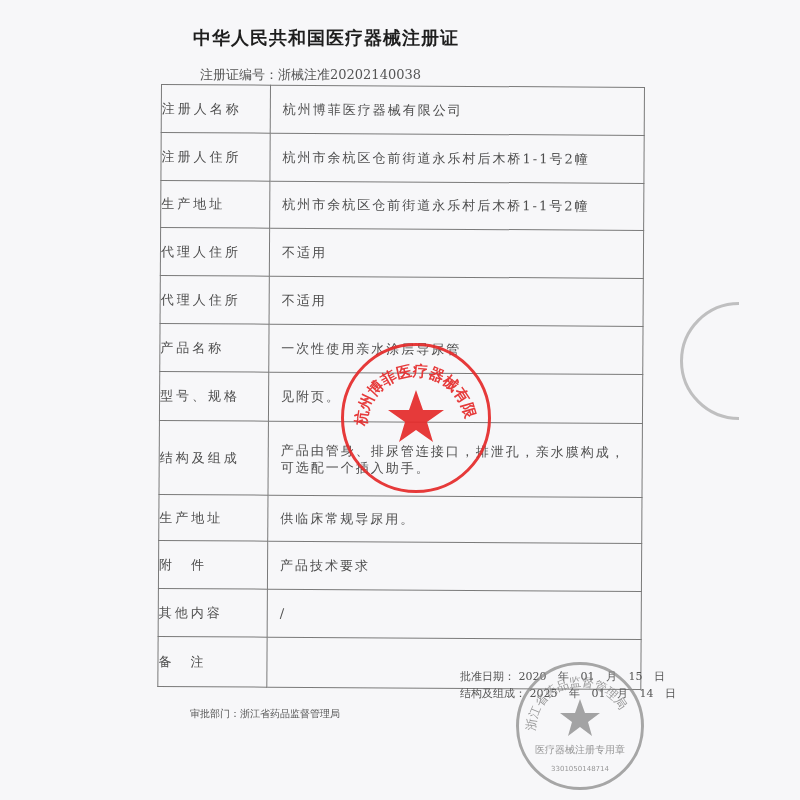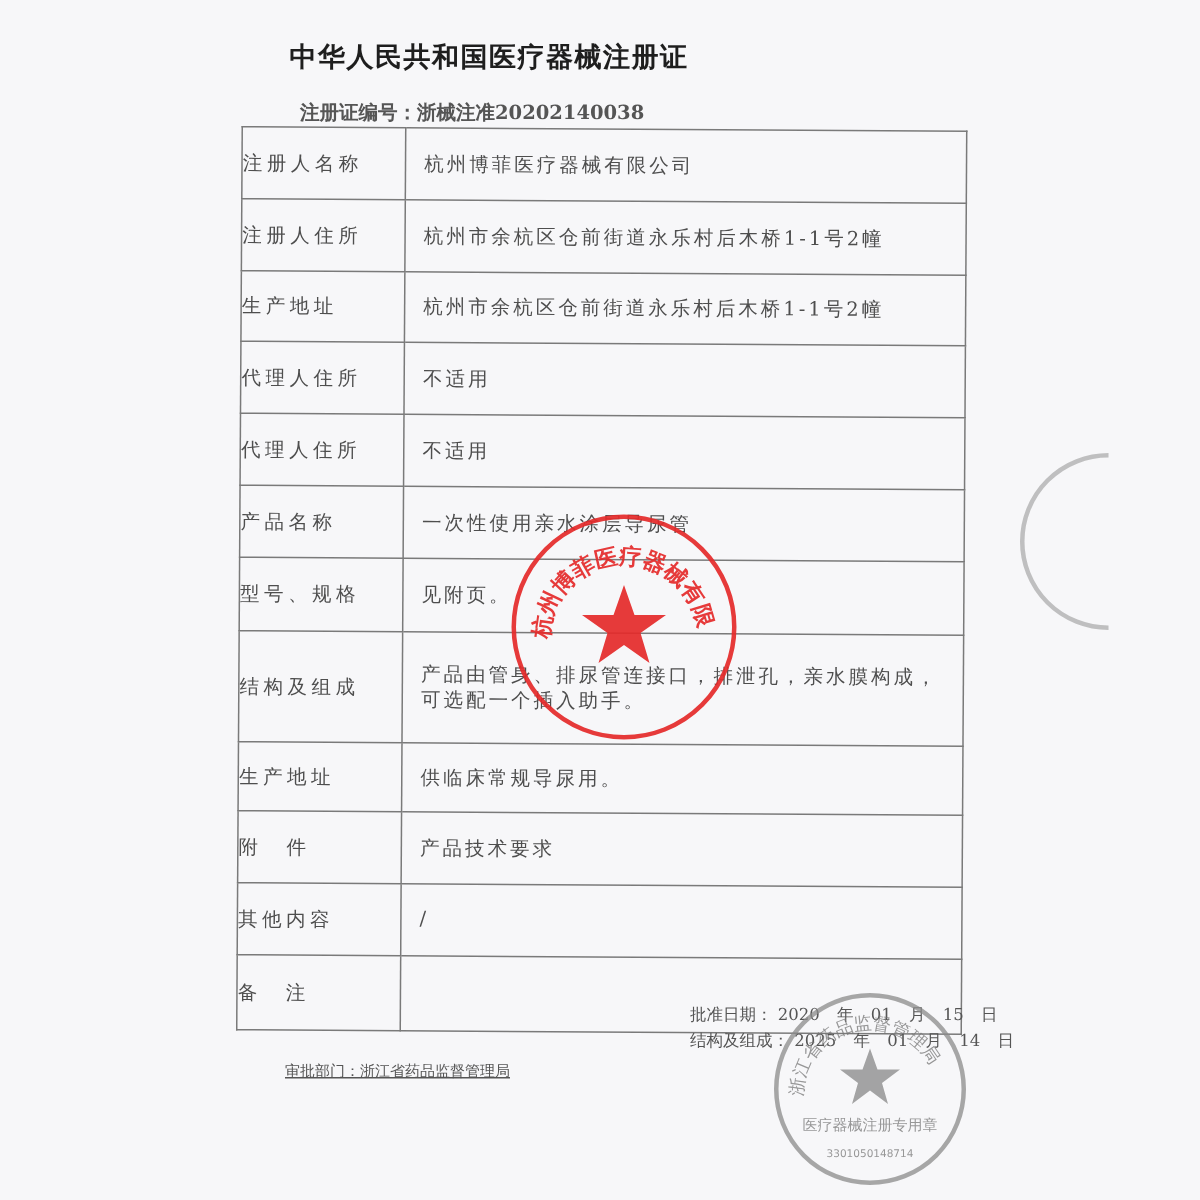--- a/index.html
+++ b/index.html
@@ -11,37 +11,37 @@
     position:relative;
   }
   .page { position:absolute; left:0; top:0; width:800px; height:800px; }
   .title {
     position:absolute; top:26px; left:0; width:652px; text-align:center;
     font-size:18px; font-weight:bold; color:#1e1e1e; letter-spacing:1px;
     font-family:"DejaVu Sans", sans-serif;
   }
   .reg-no {
     position:absolute; top:66px; left:200px;
-    font-size:13px; color:#555;font-weight:bold;
+    font-size:13px; color:#555;
   }
   table.cert {
     position:absolute; left:161px; top:84px;
     width:484px; border-collapse:collapse;
     border:1.5px solid #6d6d6d;
     transform: rotate(0.35deg); transform-origin: left top;
   }
   table.cert td {
     border:1px solid #7a7a7a;
     font-size:13px; color:#4e4e4e;
     padding:0;
   }
   td.label { width:108px; text-align:left; letter-spacing:3px; }
   td.value { padding-left:12px !important; letter-spacing:2px; }
   .footer-left {
-    position:absolute; top:707px; left:190px; font-size:10px; color:#555;text-decoration:underline;
+    position:absolute; top:707px; left:190px; font-size:10px; color:#555;
   }
   .footer-right { position:absolute; left:460px; top:668px; font-size:11px; color:#555; line-height:17px; }
   .footer-right .line span { display:inline-block; }
   .stamp-red {
     position:absolute; left:341px; top:343px; width:150px; height:150px;
     border:3px solid #e52a2a; border-radius:50%;
     box-sizing:border-box; opacity:0.92;
   }
   .stamp-gray {
     position:absolute; left:516px; top:662px; width:128px; height:128px;

